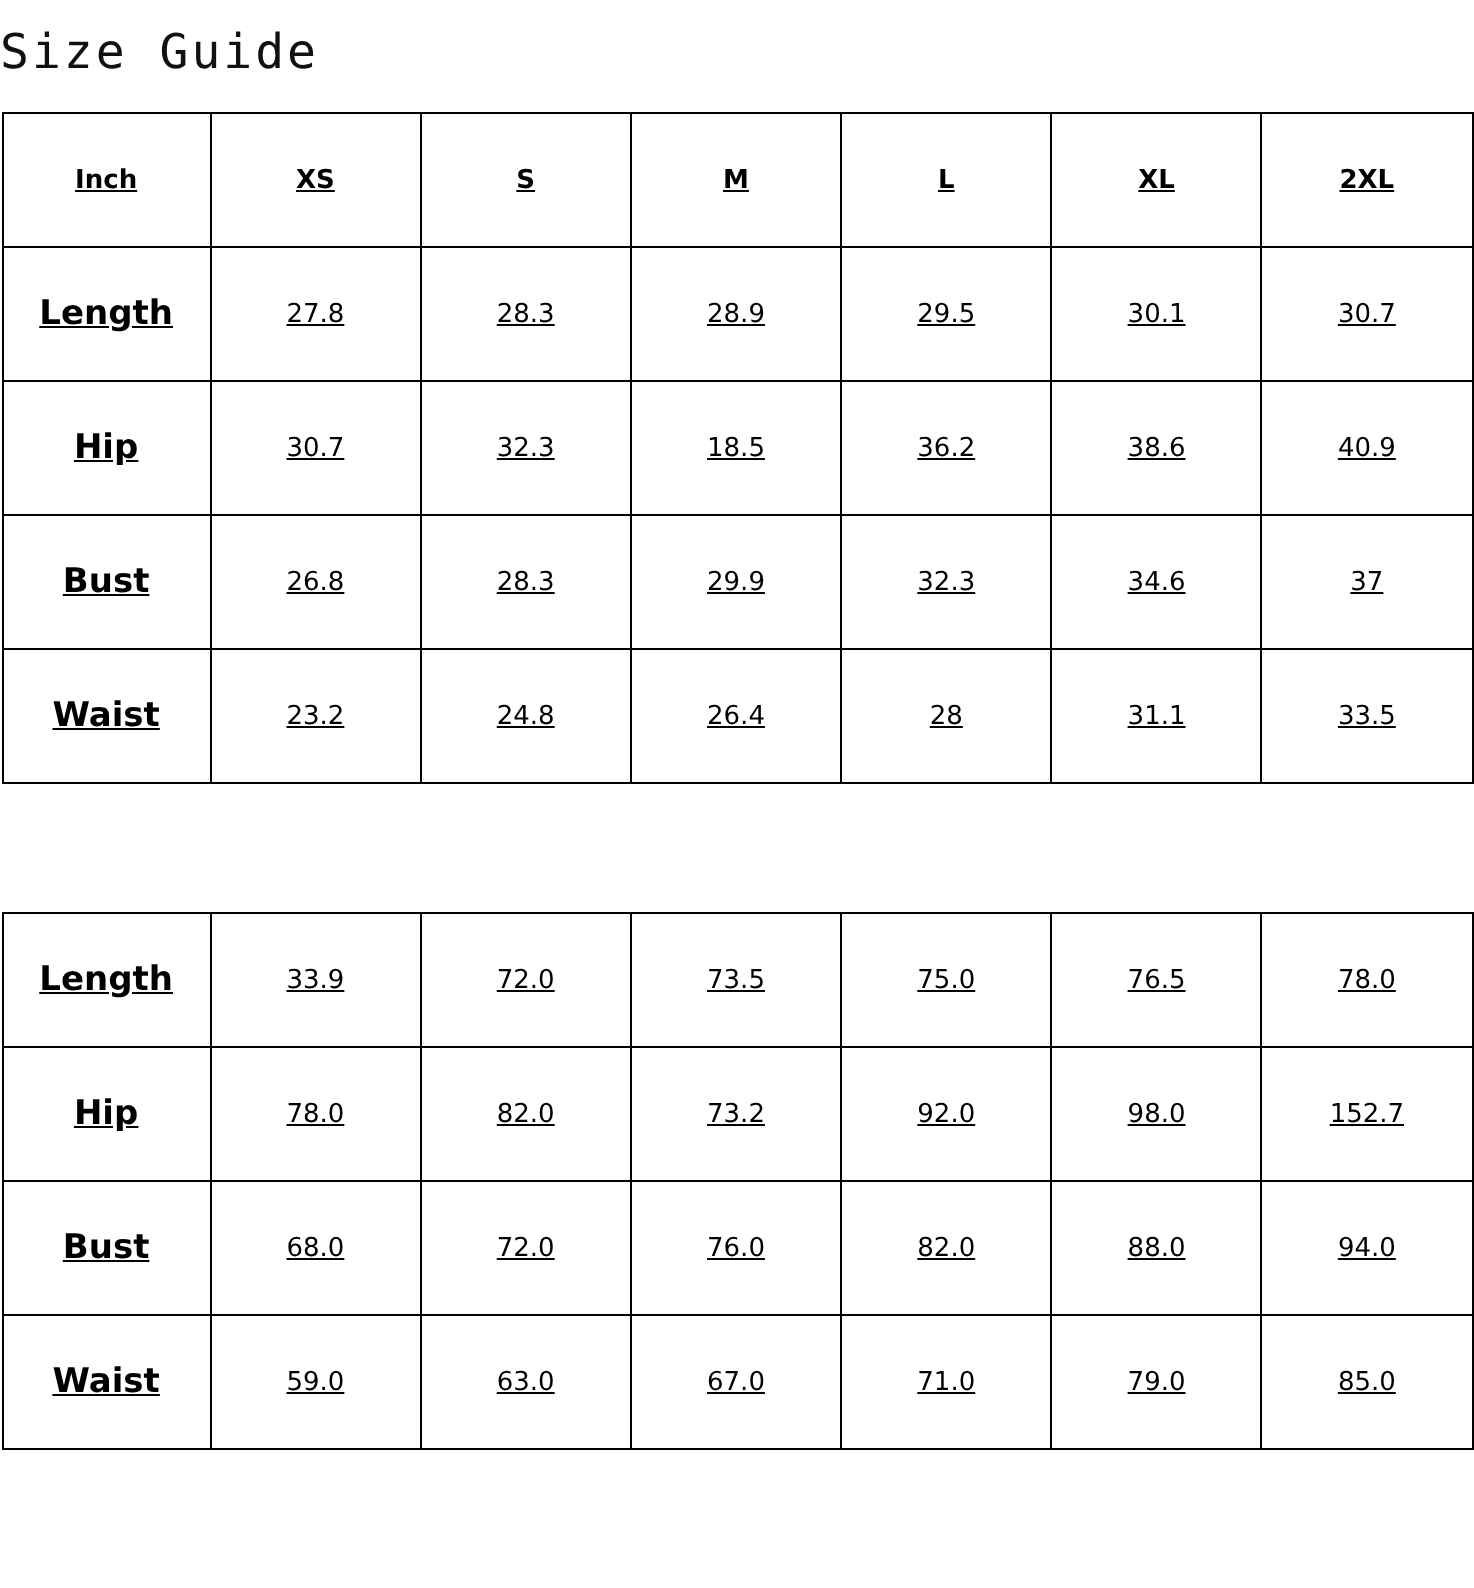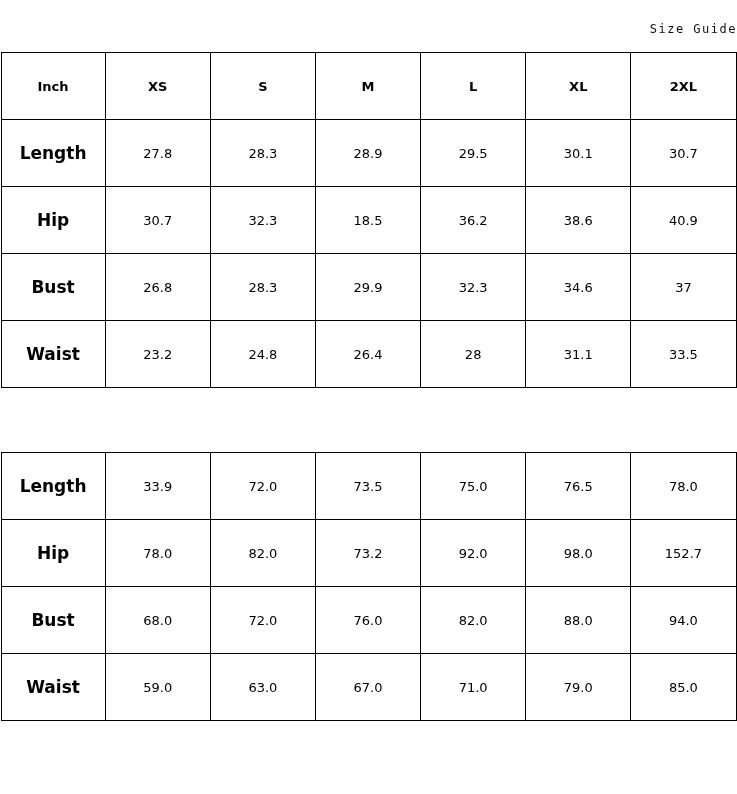--- a/index.html
+++ b/index.html
@@ -14,33 +14,34 @@
     color: #000000;
     overflow: hidden;
   }
   .page {
     width: 737px;
     height: 794px;
     position: relative;
     box-sizing: border-box;
   }
   .title {
-    text-align: right;
+    text-align: left;
     font-family: "DejaVu Sans Mono", monospace;
-    font-size: 12px;
+    font-size: 24px;
     letter-spacing: 1.5px;
     color: #111111;
-    padding-top: 22px;
+    padding-top: 12px;
     padding-bottom: 16px;
   }
   table.size-table {
     border-collapse: collapse;
     width: 736px;
     margin: 0 auto;
     table-layout: fixed;
+    text-decoration: underline;
   }
   table.size-table td {
     border: 1px solid #000000;
     height: 64px;
     text-align: center;
     vertical-align: middle;
     font-family: "DejaVu Sans", sans-serif;
     font-size: 13px;
     color: #000000;
   }

